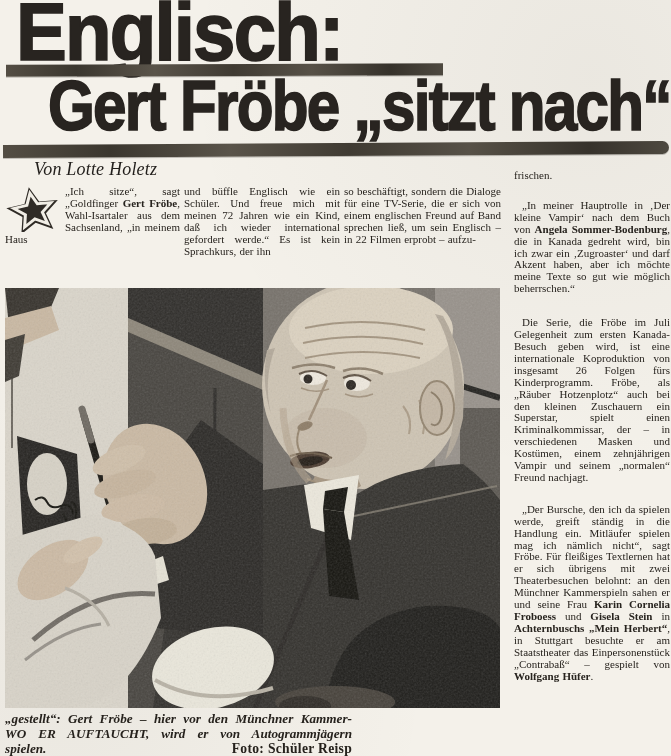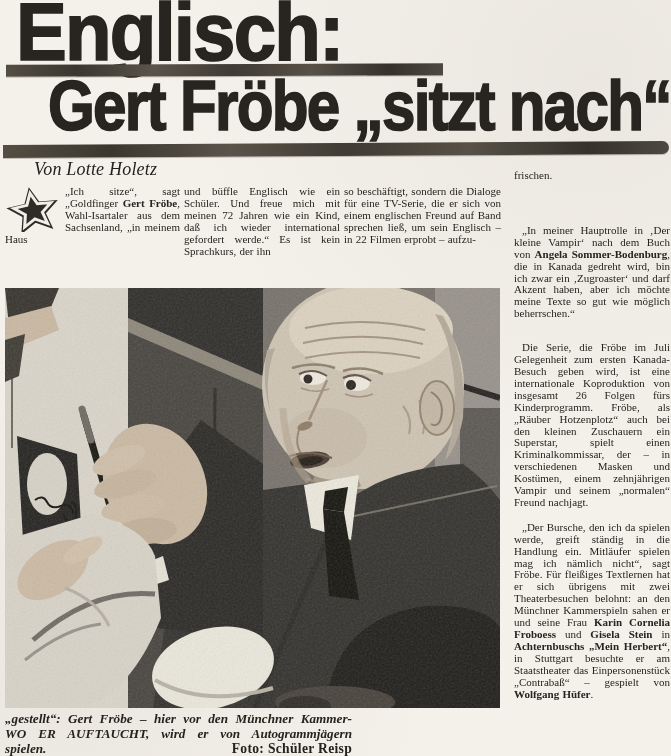--- a/index.html
+++ b/index.html
@@ -26,23 +26,23 @@
     box-shadow:0 1px 0 rgba(40,36,30,.25);
   }
   #rule1{left:6px;top:64px;width:437px;height:12px;transform:rotate(-.2deg)}
   #rule2{left:3px;top:143px;width:666px;height:13px;transform:rotate(-.35deg);border-radius:0 7px 7px 0}
   #byline{left:34px;top:159px;font-size:18px;font-weight:400;font-style:italic;letter-spacing:.2px}
   .col{font-size:11px;line-height:11.9px;text-align:justify;color:#27231e;word-spacing:.4px}
   #col1{left:5px;top:186px;width:175px}
   #col2{left:184px;top:186px;width:156px}
   #col3{left:344px;top:186px;width:157px}
   #col4{left:514px;top:170px;width:156px;height:586px}
-  #col4 .p2{margin-top:43px}
+  #col4 .p2{margin-top:18px}
   #col4 .p3{margin-top:22px}
-  #col4 .p4{margin-top:13px}
+  #col4 .p4{margin-top:20px}
   .ind{text-indent:8px}
   .b{font-weight:700}
   .star-wrap{float:left;width:56px;height:46px;margin:0 4px 0 0}
   #photo{left:5px;top:288px}
   #caption{left:5px;top:711px;width:347px;font-size:13.2px;line-height:15.2px;font-weight:700;font-style:italic;color:#26221d}
   .cap-just{text-align:justify;text-align-last:justify}
   .cap-last{display:flex;justify-content:space-between;align-items:flex-end}
   .credit{font-style:normal;letter-spacing:.3px;font-size:13.6px}
 </style>
 </head>

